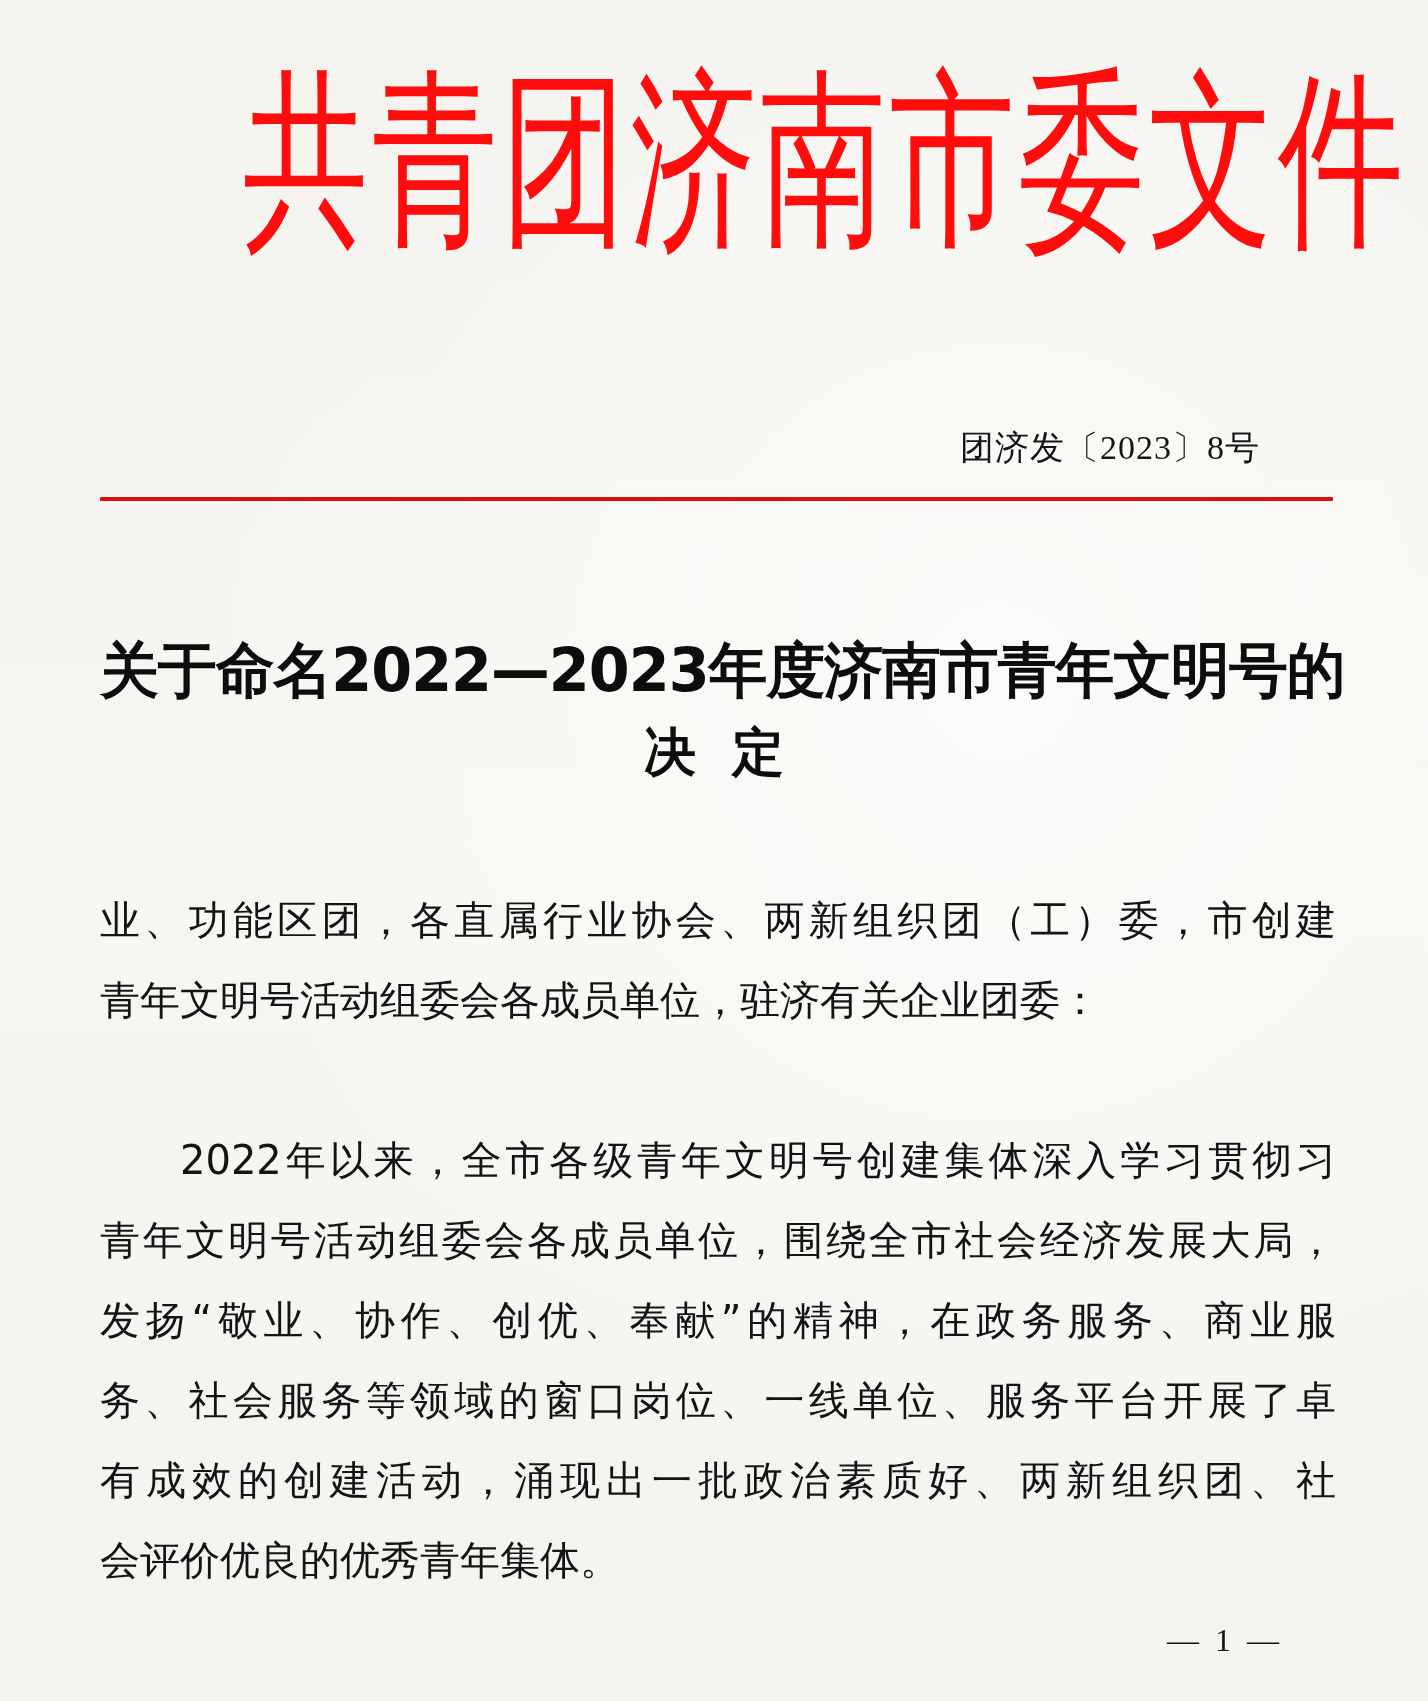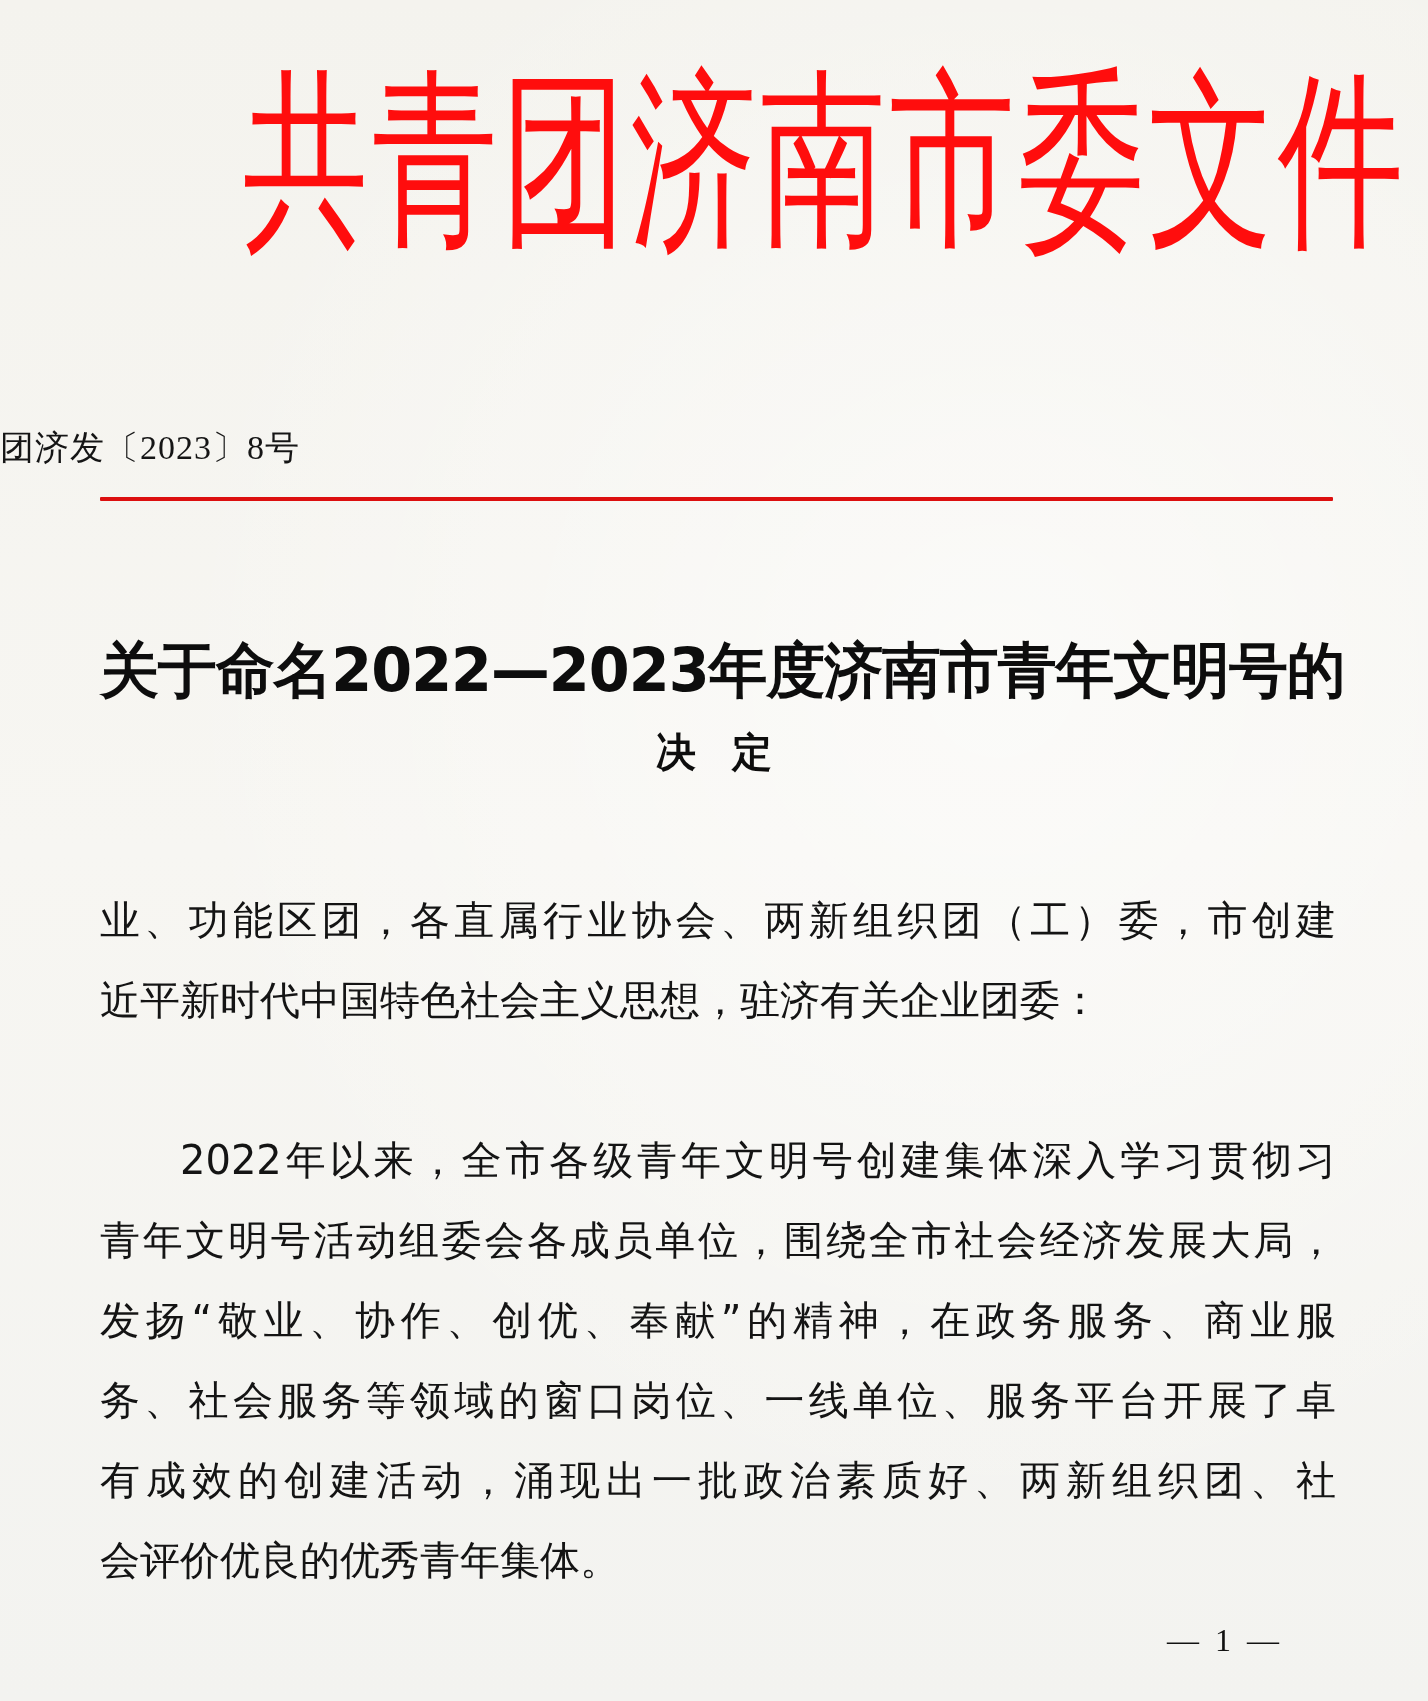--- a/index.html
+++ b/index.html
@@ -35,21 +35,21 @@
       line-height: 220px;
       letter-spacing: 6px;
       transform: scaleX(0.66);
       transform-origin: 50% 50%;
     }
     .doc-number {
       position: absolute;
       left: 0;
       top: 424px;
       width: 1260px;
-      text-align: left;
+      text-align: right;
       font-family: "Liberation Serif", "DejaVu Serif", serif;
       font-size: 34px;
       line-height: 48px;
       letter-spacing: 1px;
       color: #151515;
     }
     .red-rule {
       position: absolute;
       left: 100px;
       top: 497px;
@@ -71,21 +71,21 @@
       top: 632px;
       font-size: 60px;
       line-height: 76px;
       text-align: center;
       transform: scaleX(0.98);
       transform-origin: 0 50%;
       letter-spacing: -1px;
     }
     .title-line-2 {
       top: 714px;
-      font-size: 40px;
+      font-size: 52px;
       line-height: 76px;
       text-align: center;
       left: 0;
       width: 1428px;
       letter-spacing: 36px;
       text-indent: 36px;
     }
     .body-text {
       position: absolute;
       left: 100px;
@@ -135,21 +135,21 @@
   <div class="doc-number">团济发〔2023〕8号</div>
 
   <div class="red-rule" style="background: rgb(220, 15, 15);"></div>
 
   <div class="title title-line-1">关于命名2022—2023年度济南市青年文明号的</div>
 
   <div class="title title-line-2">决定</div>
 
   <div class="body-text addressee">
     <span class="body-line">业、功能区团，各直属行业协会、两新组织团（工）委，市创建</span>
-    <span class="body-line last">近平新时代中国特色社会主义思想，驻济有关企业团委：</span>
+    <span class="body-line last">青年文明号活动组委会各成员单位，驻济有关企业团委：</span>
   </div>
 
   <div class="body-text paragraph">
     <span class="body-line" style="padding-left:80px; box-sizing:border-box;">2022年以来，全市各级青年文明号创建集体深入学习贯彻习</span>
     <span class="body-line">青年文明号活动组委会各成员单位，围绕全市社会经济发展大局，</span>
     <span class="body-line">发扬“敬业、协作、创优、奉献”的精神，在政务服务、商业服</span>
     <span class="body-line">务、社会服务等领域的窗口岗位、一线单位、服务平台开展了卓</span>
     <span class="body-line">有成效的创建活动，涌现出一批政治素质好、两新组织团、社</span>
     <span class="body-line last">会评价优良的优秀青年集体。</span>
   </div>

